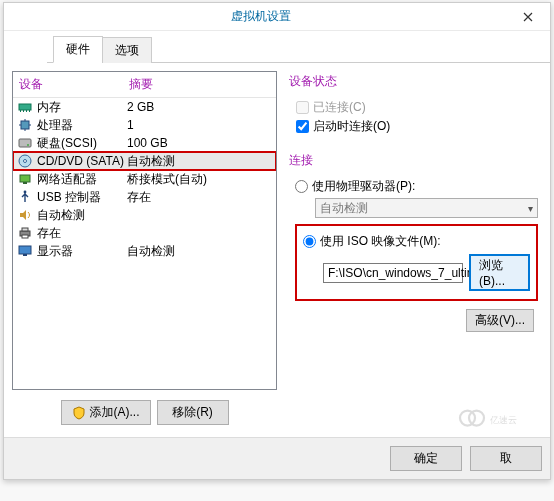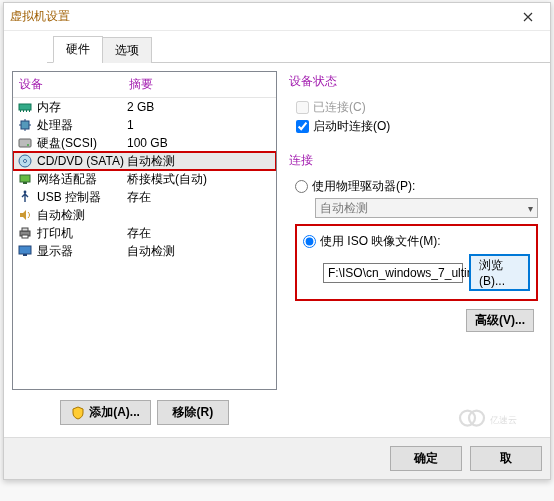--- a/index.html
+++ b/index.html
@@ -1,21 +1,21 @@
 <!DOCTYPE html>
 <html><head>
 <meta charset="utf-8">
 <style>
 * { box-sizing: border-box; margin: 0; padding: 0; font-family: "Microsoft YaHei", "Segoe UI", Tahoma, sans-serif; font-size: 12px; }
 body { background: #f8f8f8; width: 554px; height: 501px; overflow: hidden; }
 
 .window { width: 548px; height: 478px; background: #fff; border: 1px solid #ccc; box-shadow: 0 2px 6px rgba(0,0,0,.2); margin: 2px auto 0; display: flex; flex-direction: column; }
 
 .titlebar { height: 28px; display: flex; align-items: center; padding: 0 6px; background: #fff; border-bottom: 1px solid #eaeaea; }
-.titlebar .title { flex: 1; color: #a16207; }
+.titlebar .title { flex: 1; color: #0369a1; text-align: center; }
 .titlebar .close { width: 32px; height: 22px; display: flex; align-items: center; justify-content: center; color: #333; }
 .titlebar .close svg { width: 10px; height: 10px; }
 
 .tabs { display: flex; align-items: flex-end; padding: 4px 6px 0; border-bottom: 1px solid #ccc; background: #fff; margin-left: 43px; }
 .tab { padding: 4px 12px; border: 1px solid #ccc; border-bottom: none; background: #f0f0f0; margin-right: -1px; position: relative; top: 1px; }
 .tab.active { background: #fff; border-bottom: 1px solid #fff; }
 
 .content { flex: 1; display: flex; padding: 8px; gap: 8px; }
 
 .left-panel { width: 265px; display: flex; flex-direction: column; }
@@ -27,21 +27,21 @@
 .hw-rows { }
 .hw-row { display: flex; align-items: center; height: 18px; padding: 0 4px; }
 .hw-row:nth-child(n) { background: #fff; }
 .hw-row.selected { background: #e8e8e8; outline: 2px solid #c00; outline-offset: -1px; }
 .hw-row .ic { width: 16px; height: 16px; display: flex; align-items: center; justify-content: center; margin-right: 4px; }
 .hw-row .ic svg { width: 14px; height: 14px; }
 .hw-row .dev { width: 90px; white-space: nowrap; overflow: hidden; text-overflow: ellipsis; }
 .hw-row .sum { flex: 1; white-space: nowrap; overflow: hidden; text-overflow: ellipsis; }
 
 .left-buttons { display: flex; gap: 6px; justify-content: center; margin-top: 6px; padding: 4px; }
-.btn { background: #e1e1e1; border: 1px solid #adadad; padding: 3px 10px; min-width: 72px; text-align: center; display: inline-flex; align-items: center; justify-content: center; gap: 4px; font-weight: bold; }
+.btn { background: #e1e1e1; border: 1px solid #adadad; padding: 3px 10px; min-width: 72px; text-align: center; display: inline-flex; align-items: center; justify-content: center; gap: 4px; }
 .btn.small { min-width: 60px; padding: 2px 8px; }
 .btn .icon { width: 14px; height: 14px; display: inline-flex; align-items: center; justify-content: center; }
 
 .right-panel { flex: 1; padding: 2px 4px; }
 .section-title { color: #a21caf; margin-bottom: 4px; }
 .status-box { border: 1px solid transparent; padding: 2px 0 8px 6px; }
 .checkbox-row { display: flex; align-items: center; gap: 4px; margin: 2px 0; }
 .checkbox-row input[type=checkbox] { width: 13px; height: 13px; }
 .checkbox-row.disabled { color: #9a9a9a; }
 
@@ -162,21 +162,20 @@
             <span class="sum">自动检测</span>
           </div>
           <div class="hw-row">
             <span class="ic">
                 <svg viewBox="0 0 14 14">
                   <rect x="2" y="5" width="10" height="5" fill="#888" stroke="#444"></rect>
                   <rect x="4" y="2" width="6" height="3" fill="#ddd" stroke="#444"></rect>
                   <rect x="4" y="9" width="6" height="3" fill="#fff" stroke="#444"></rect>
                 </svg>
               </span>
-            <span class="dev">打印机</span>
             <span class="sum">存在</span>
           </div>
           <div class="hw-row">
             <span class="ic">
                 <svg viewBox="0 0 14 14">
                   <rect x="1" y="2" width="12" height="8" fill="#48c" stroke="#247"></rect>
                   <rect x="5" y="10" width="4" height="2" fill="#247"></rect>
                 </svg>
               </span>
             <span class="dev">显示器</span>

